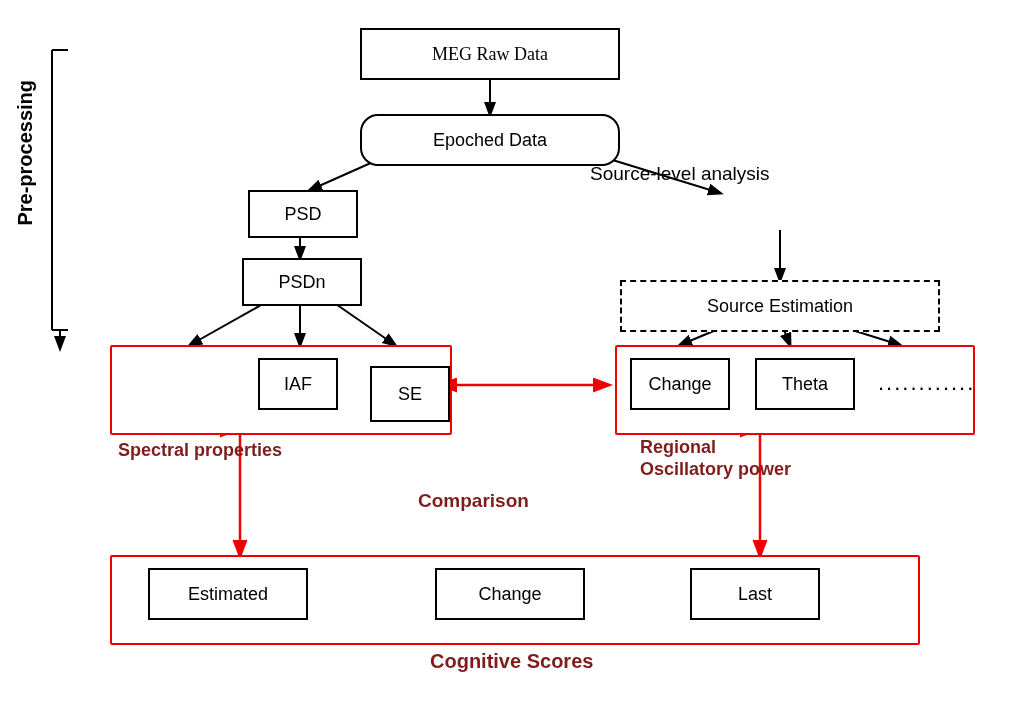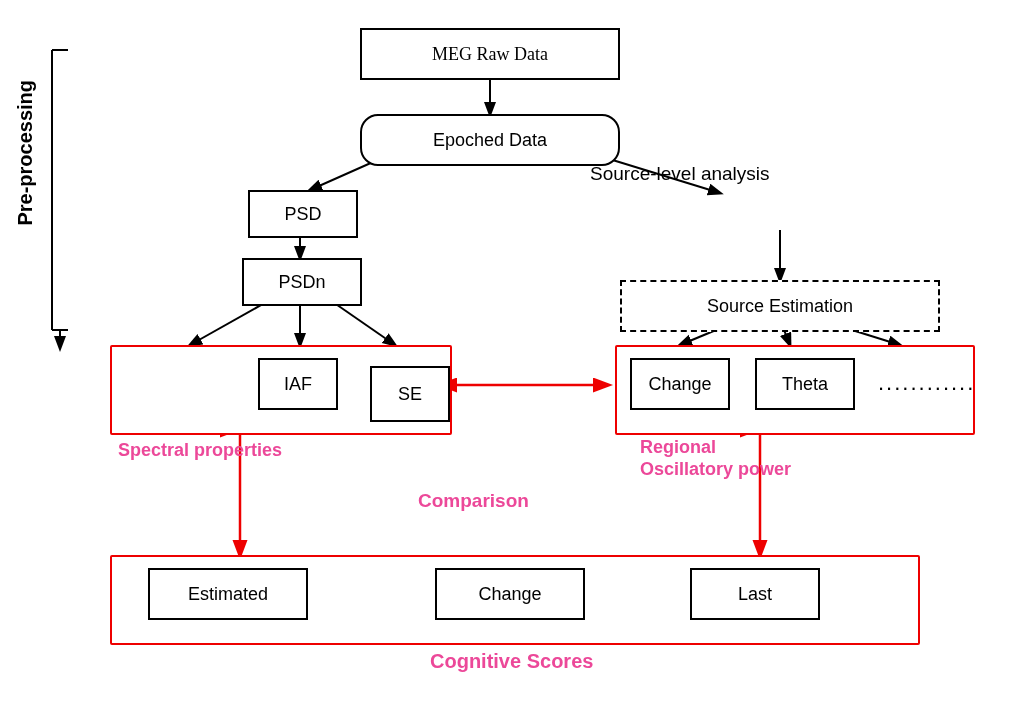--- a/index.html
+++ b/index.html
@@ -40,21 +40,21 @@
     }
     .label {
       position: absolute;
       font-size: 18px;
       font-weight: normal;
     }
     .label-red {
       position: absolute;
       font-size: 18px;
       font-weight: bold;
-      color: #ec4899;
+      color: #7f1d1d;
     }
     
     svg.arrows {
       position: absolute;
       top: 0; left: 0;
       width: 1020px;
       height: 725px;
       pointer-events: none;
     }
     

